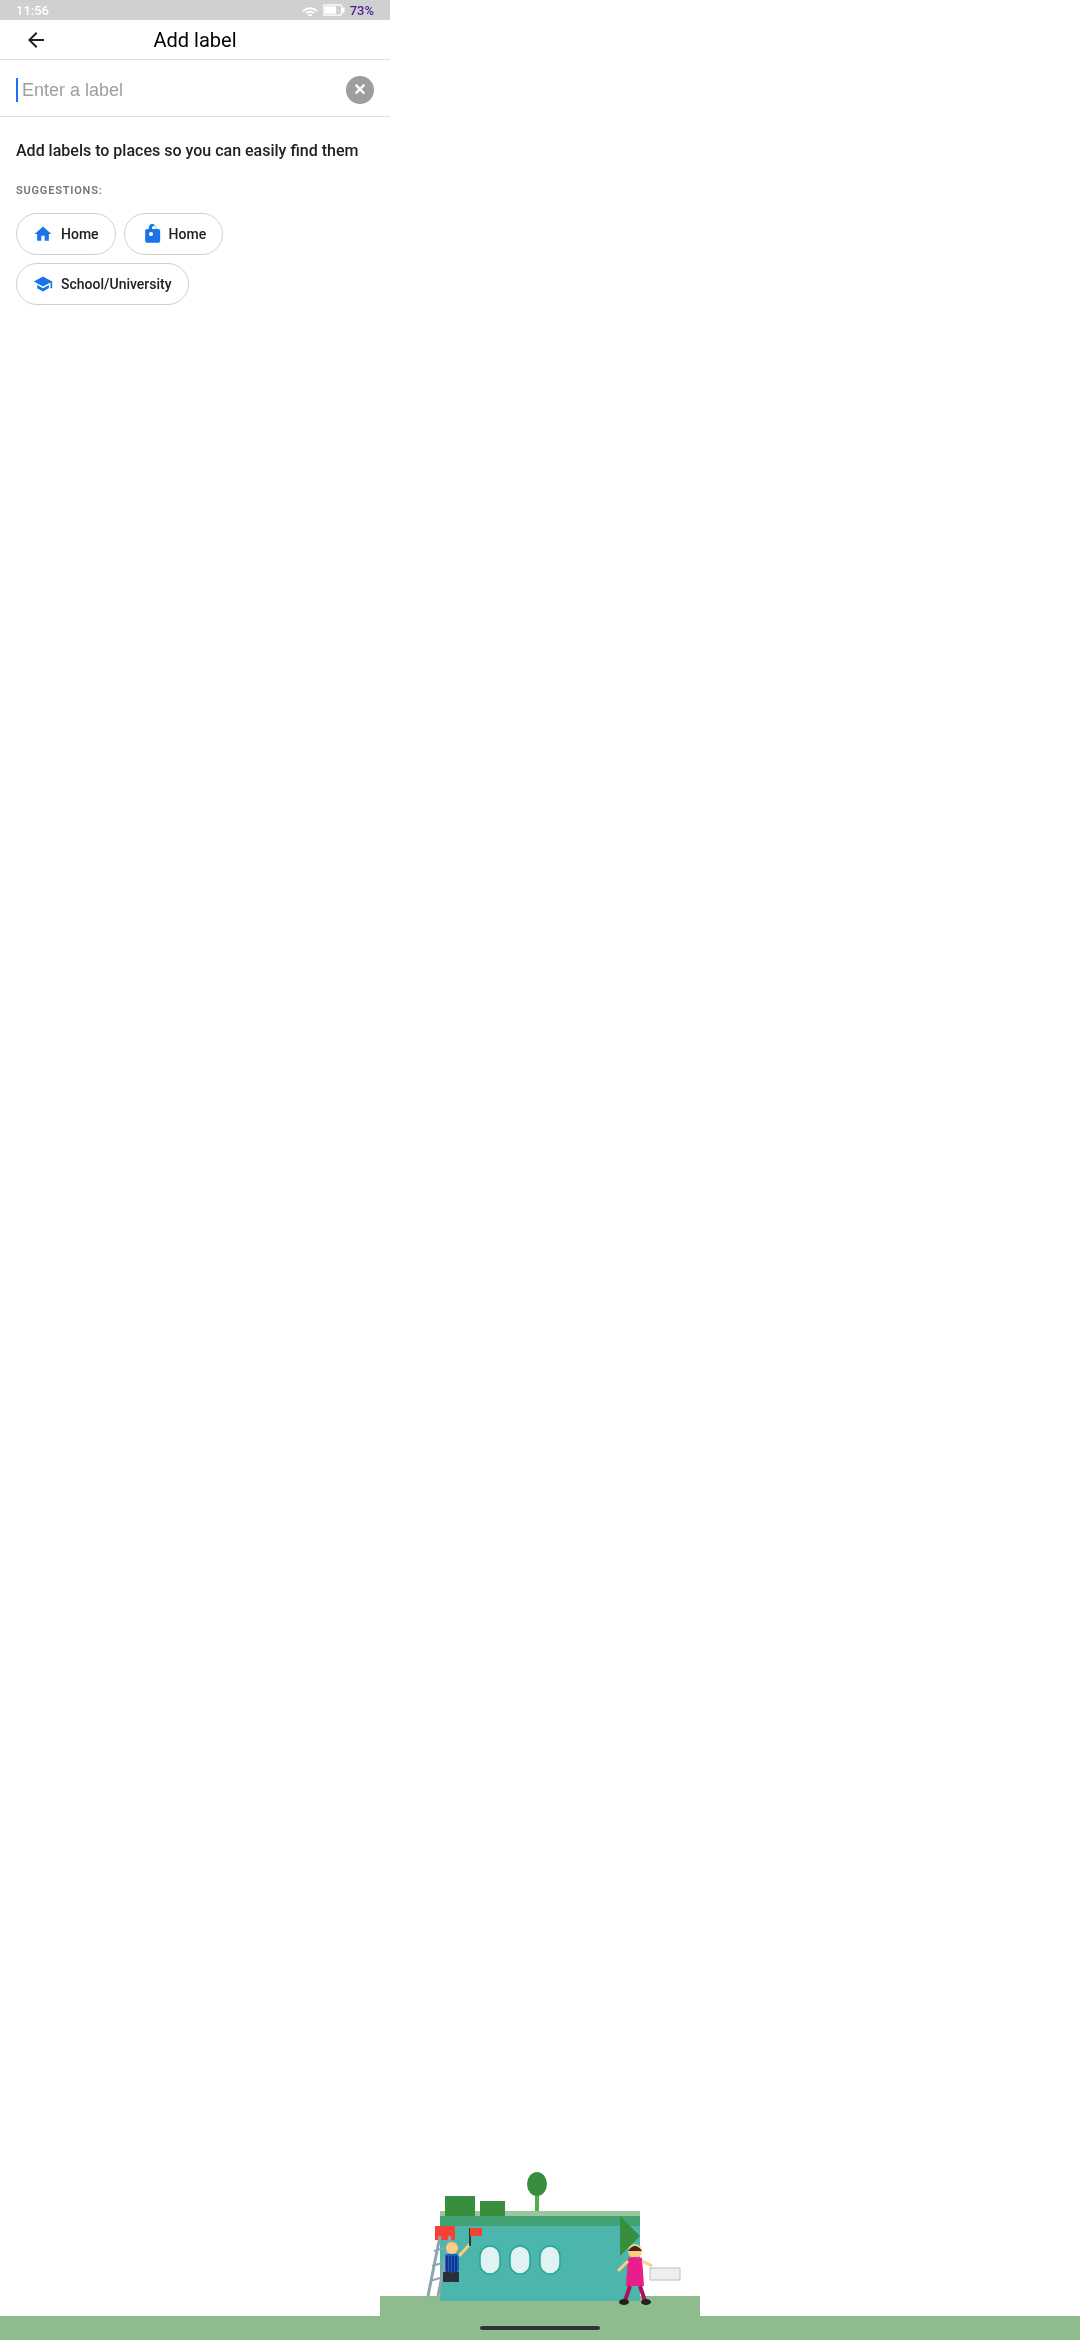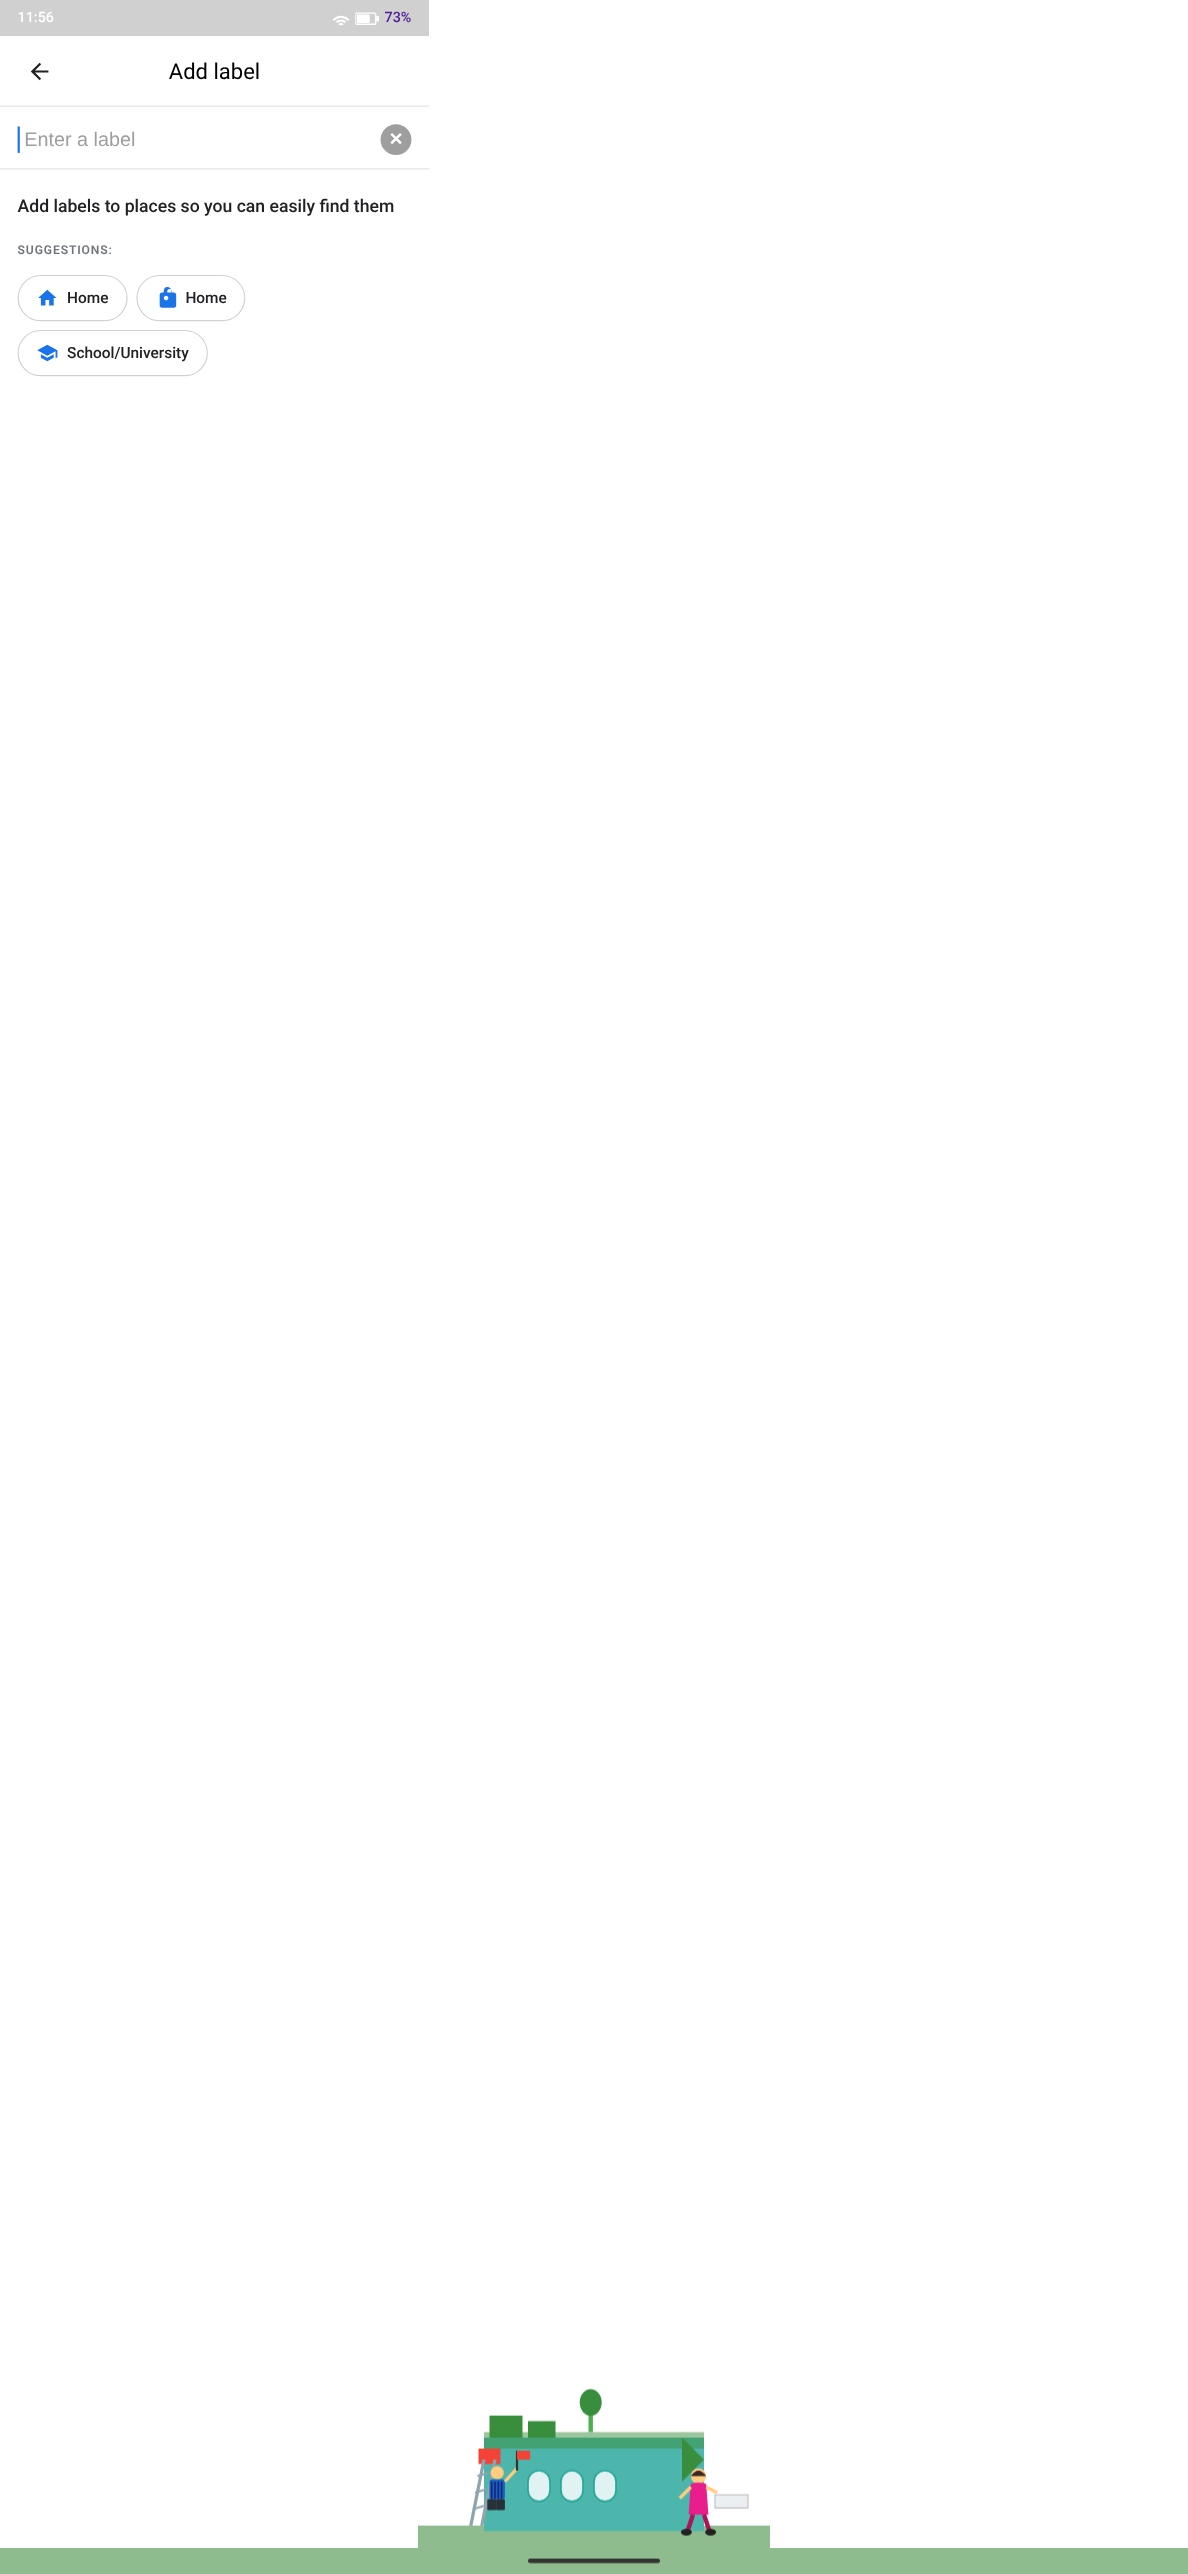--- a/index.html
+++ b/index.html
@@ -14,21 +14,21 @@
       min-height: 844px;
       background: #ffffff;
       font-family: 'Roboto', Arial, sans-serif;
       overflow-x: hidden;
       position: relative;
     }
 
     
     .status-bar {
       background: #d0d0d0;
-      height: 33px;
+      height: 20px;
       display: flex;
       align-items: center;
       justify-content: space-between;
       padding: 0 16px;
       gap: 48px;
     }
 
     .status-time {
       font-size: 13px;
       font-weight: 500;
@@ -56,21 +56,21 @@
 
     .battery-icon-svg {
       width: 22px;
       height: 12px;
       display: inline-block;
     }
 
     
     .app-bar {
       background: #ffffff;
-      height: 64px;
+      height: 40px;
       display: flex;
       align-items: center;
       padding: 0 16px;
       border-bottom: 1px solid #e0e0e0;
     }
 
     .back-button {
       width: 40px;
       height: 40px;
       display: flex;

